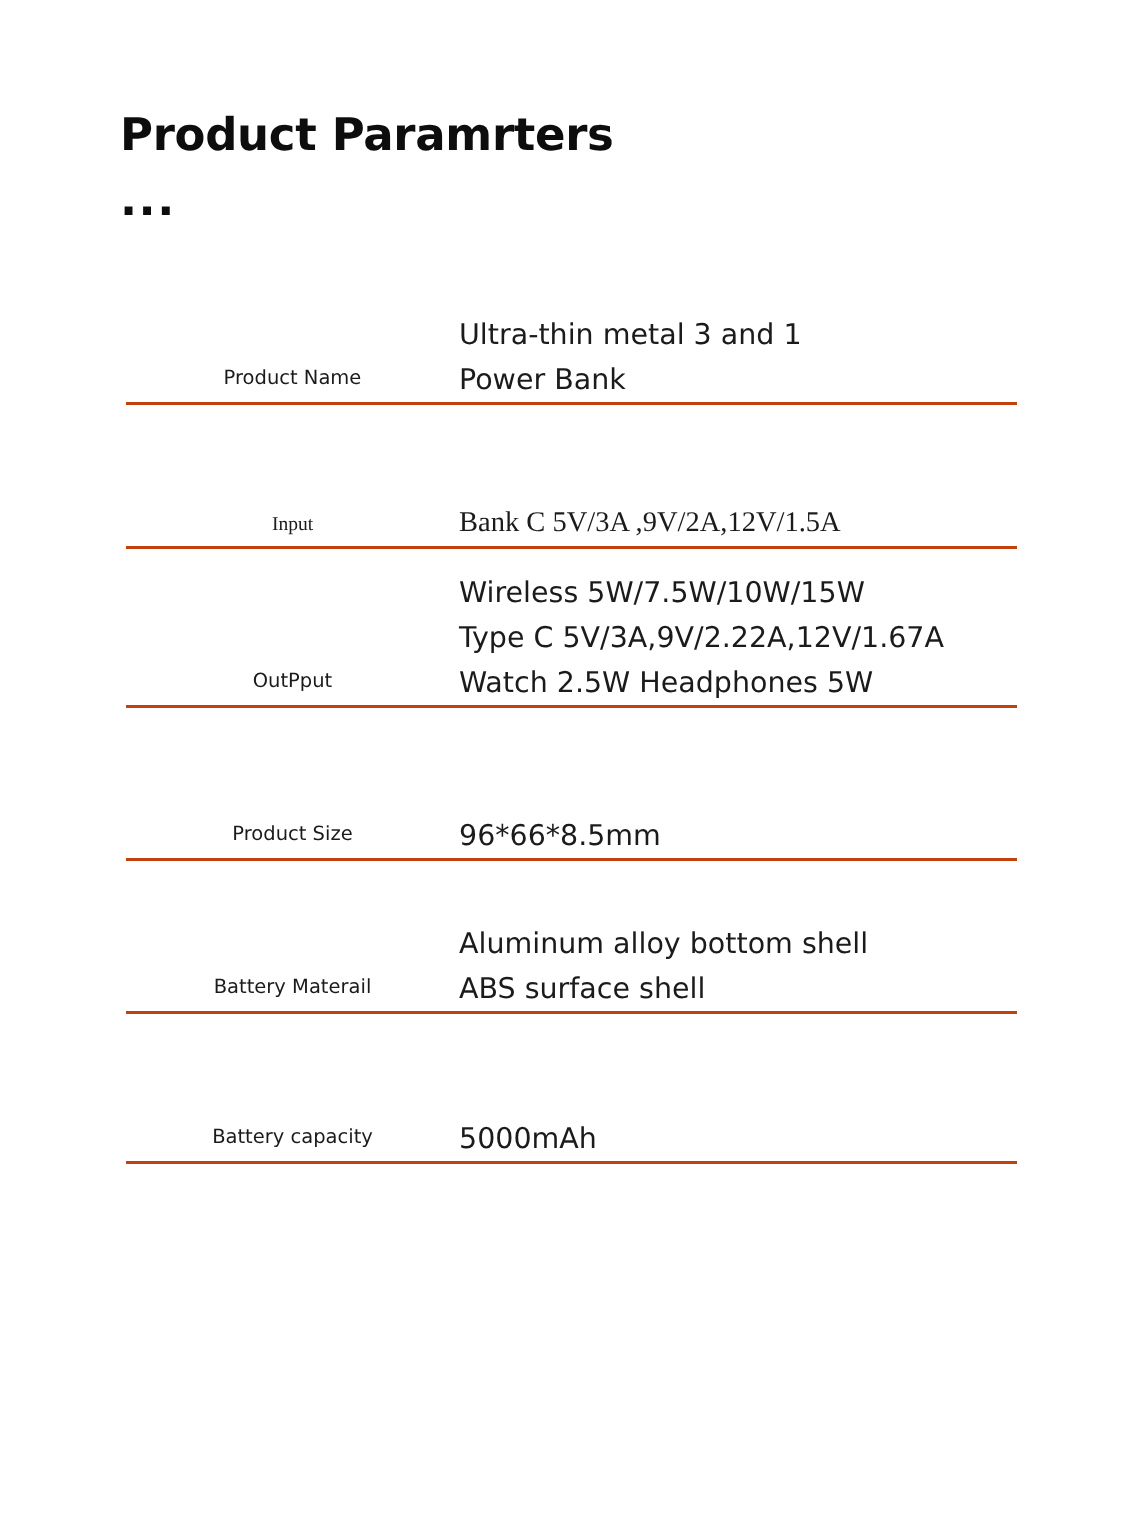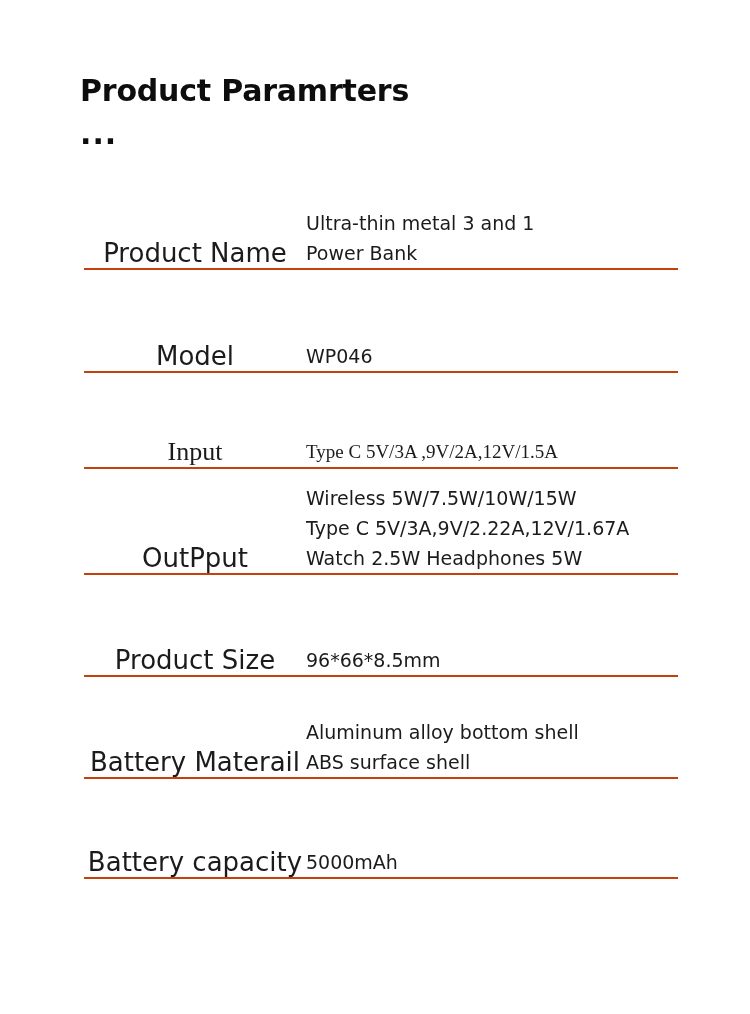--- a/index.html
+++ b/index.html
@@ -65,21 +65,21 @@
   .spec-table col.c-value { width: 372px; }
 
   .spec-row > td {
     border-bottom: 2px solid #c2410c;
     padding: 0;
     vertical-align: bottom;
   }
 
   .cell-label {
     text-align: center;
-    font-size: 26px;
+    font-size: 13px;
     font-weight: 400;
     line-height: 30px;
     color: #1b1b1b;
     padding-bottom: 8px;
     padding-right: 6px;
     white-space: nowrap;
   }
   .cell-value {
     text-align: left;
     font-size: 19px;
@@ -117,28 +117,24 @@
       <col class="c-value">
     </colgroup>
     <tbody>
 
       <tr class="spec-row row-h1">
         <td class="cell-label">Product Name</td>
         <td class="cell-value">Ultra-thin metal 3 and 1
 Power Bank</td>
       </tr>
 
-      <tr class="spec-row row-h2">
-        <td class="cell-label">Model</td>
-        <td class="cell-value">WP046</td>
-      </tr>
 
       <tr class="spec-row row-h3">
         <td class="cell-label">Input</td>
-        <td class="cell-value">Type C 5V/3A ,9V/2A,12V/1.5A</td>
+        <td class="cell-value">Bank C 5V/3A ,9V/2A,12V/1.5A</td>
       </tr>
 
       <tr class="spec-row row-h4">
         <td class="cell-label">OutPput</td>
         <td class="cell-value">Wireless  5W/7.5W/10W/15W
 Type C  5V/3A,9V/2.22A,12V/1.67A
 Watch  2.5W Headphones 5W</td>
       </tr>
 
       <tr class="spec-row row-h5">

